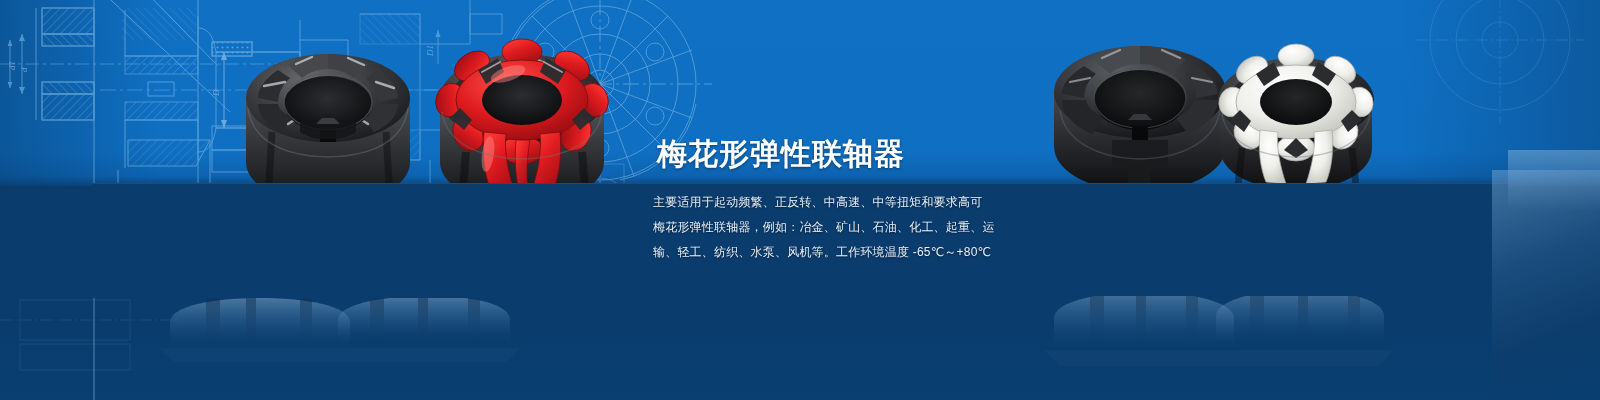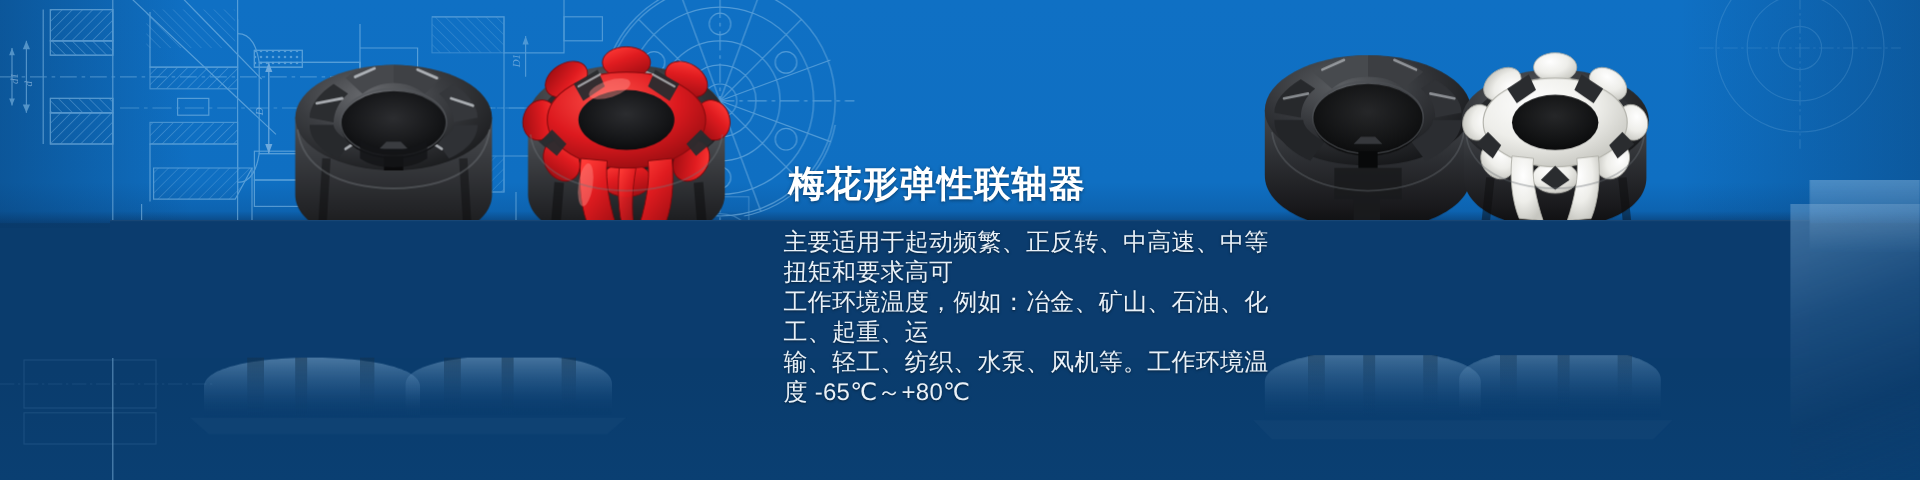--- a/index.html
+++ b/index.html
@@ -53,21 +53,21 @@
   
   .copy{position:absolute;left:639px;top:134px;width:420px;margin-left:18px;}
   .headline{
     font-size:30px;line-height:40px;font-weight:bold;color:#ffffff;
     letter-spacing:1px;
     text-shadow:0 1px 3px rgba(0,0,0,.45);
     white-space:nowrap;
   }
   .body-copy{
     position:absolute;left:653px;top:190px;width:404px;
-    font-size:20px;line-height:25px;color:#e9f1f8;
+    font-size:12px;line-height:25px;color:#e9f1f8;
     text-align:justify;letter-spacing:.2px;
     text-shadow:0 1px 2px rgba(0,0,0,.5);
   }
   .body-copy p{margin:0;}
   .dim-label{font-size:9px;fill:#bcd9f3;font-family:"Liberation Serif",serif;font-style:italic;}
 </style>
 </head>
 <body>
 
 <div id="banner">
@@ -555,17 +555,17 @@
        background:linear-gradient(160deg,rgba(110,160,205,.55) 0%,rgba(60,110,160,.35) 38%,rgba(20,62,106,.25) 70%,rgba(11,60,110,0) 100%);"></div>
   <div class="reflect" style="left:1508px;top:150px;width:92px;height:60px;
        background:linear-gradient(180deg,rgba(150,190,225,.45),rgba(40,100,155,.1));"></div>
 
   <div class="copy">
     <div class="headline">梅花形弹性联轴器</div>
   </div>
 
   <div class="body-copy">
     <p>主要适用于起动频繁、正反转、中高速、中等扭矩和要求高可</p>
-    <p>工作环境温度，例如：冶金、矿山、石油、化工、起重、运</p>
+    <p>梅花形弹性联轴器，例如：冶金、矿山、石油、化工、起重、运</p>
     <p>输、轻工、纺织、水泵、风机等。工作环境温度 -65℃～+80℃</p>
   </div>
 
 </div>
 
 </body></html>

